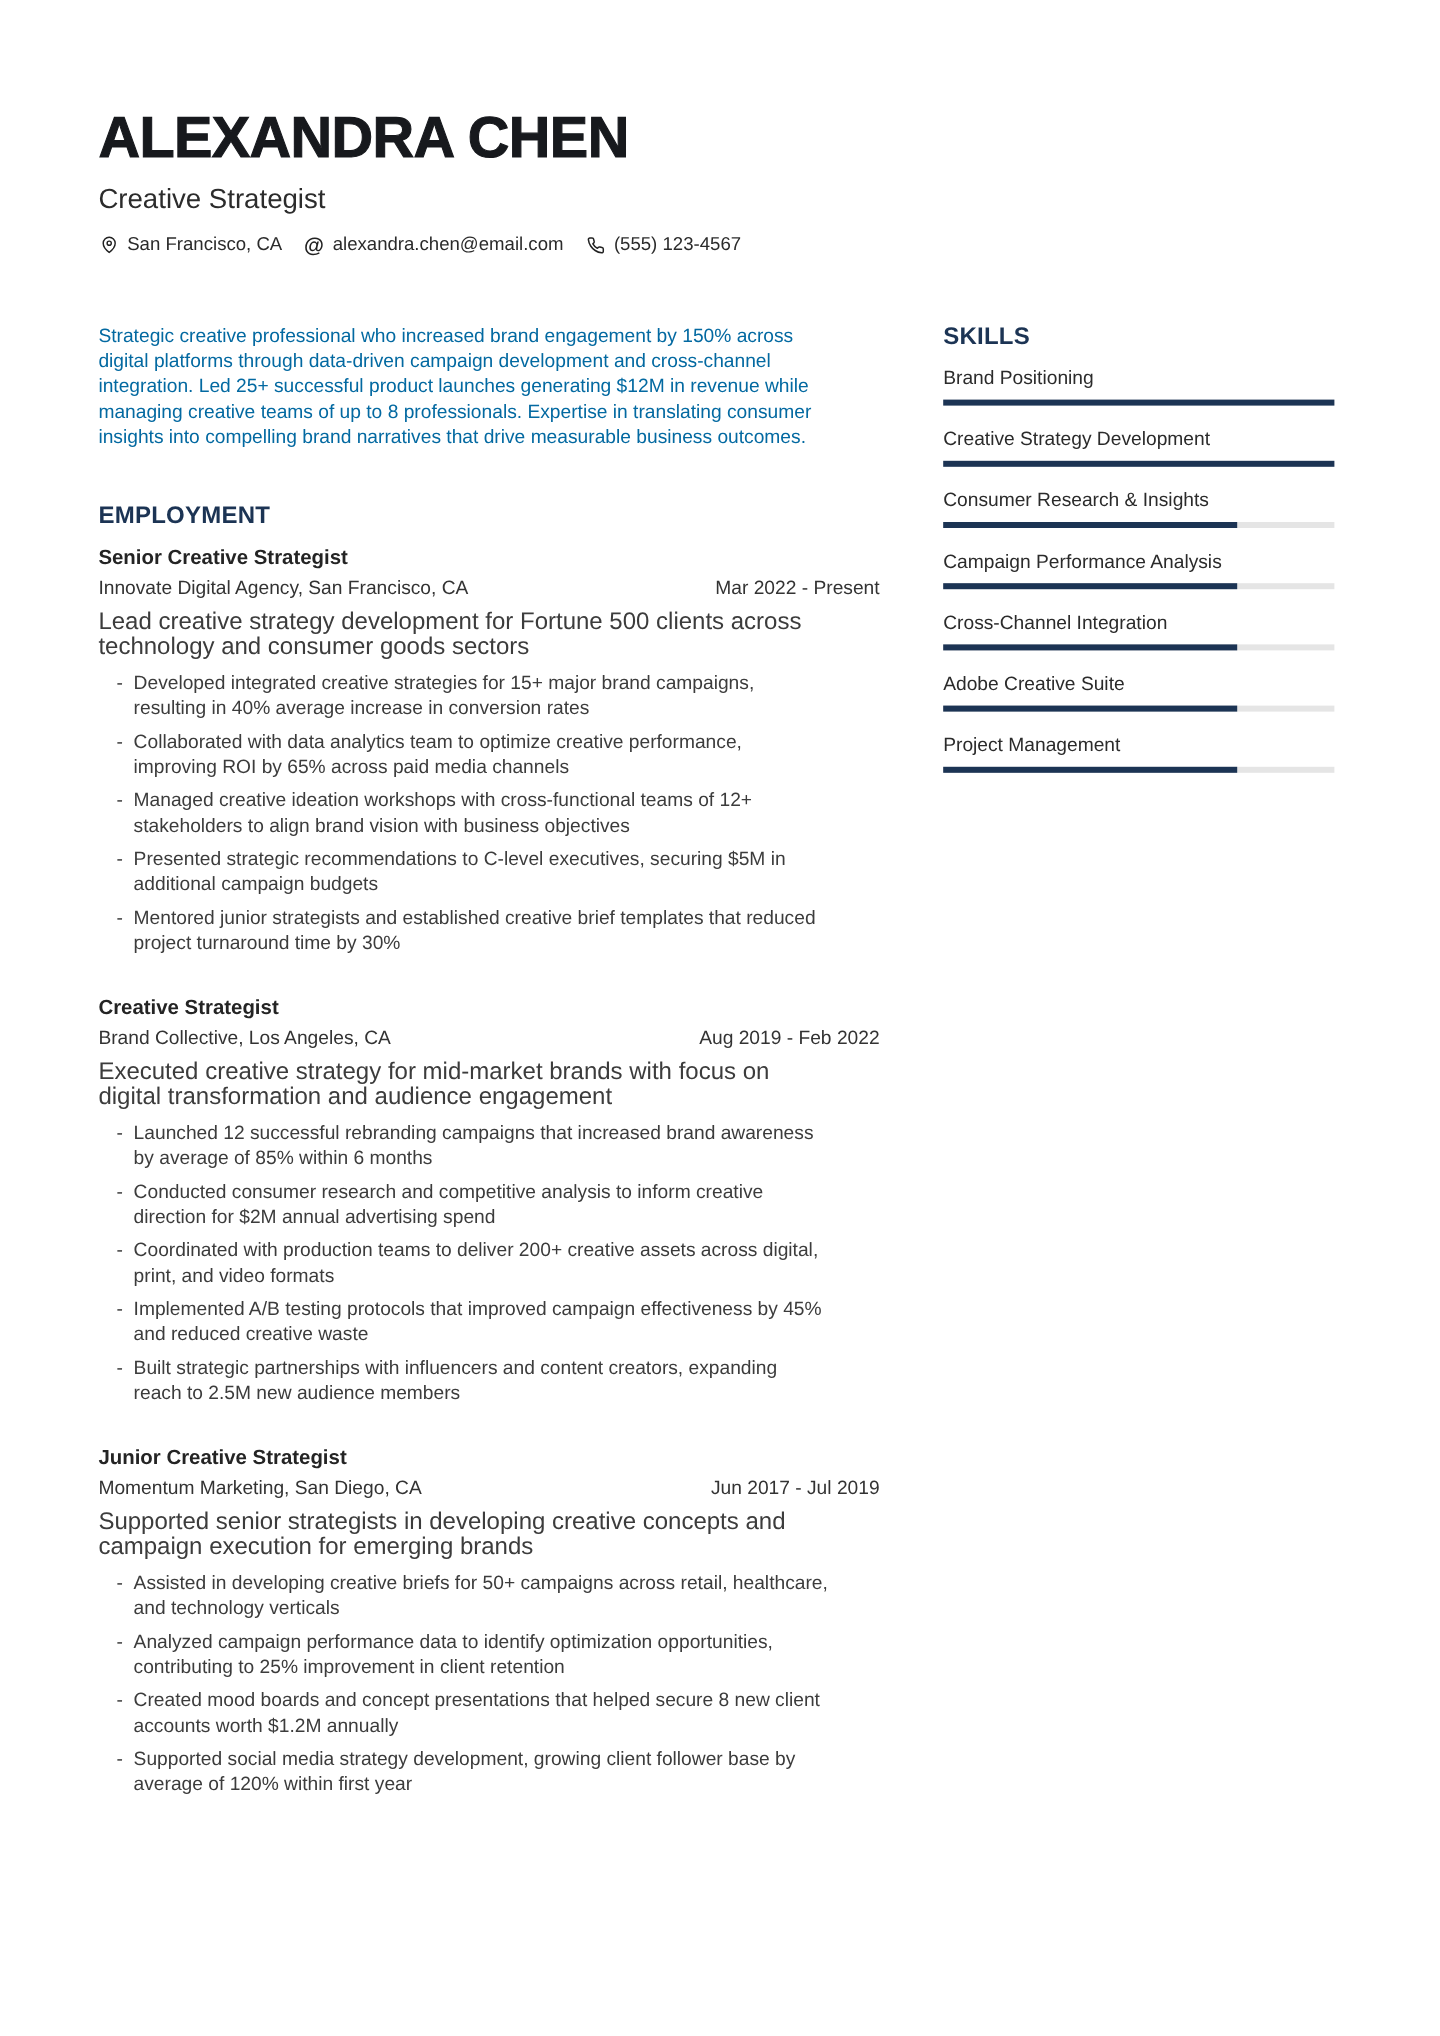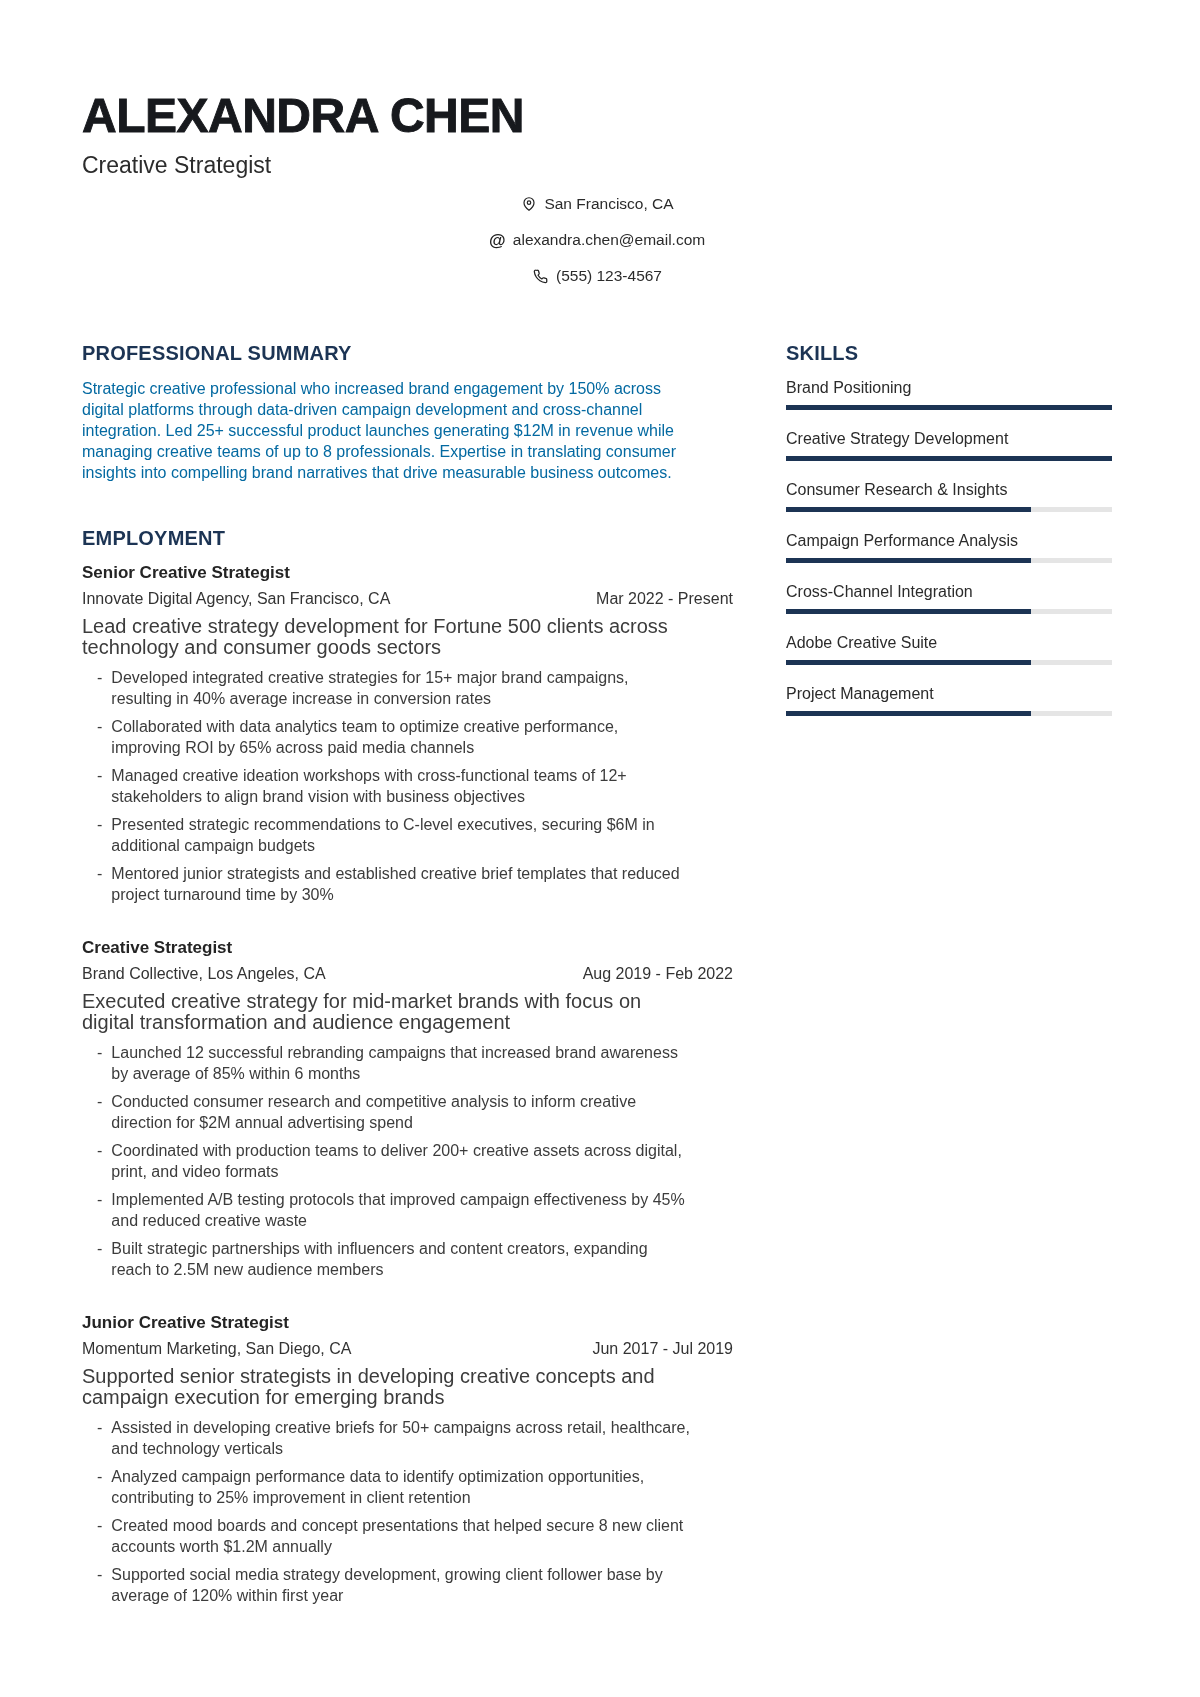--- a/index.html
+++ b/index.html
@@ -14,21 +14,21 @@
 
   
   .name {
     margin:0; font-size:48px; line-height:1; font-weight:700;
     letter-spacing:-0.5px; color:#17191d;
     -webkit-text-stroke:0.9px #17191d;
   }
   .subtitle { margin-top:13px; font-size:23px; line-height:1.1; color:#2c2c2c; }
   .contact {
     margin-top:17px; display:flex; align-items:center; gap:18px;
-    font-size:15.5px; color:#2b2b2b;flex-direction:column;
+    font-size:15.5px; color:#2b2b2b;
   }
   .contact-item { display:flex; align-items:center; gap:7px; }
   .cicon { display:inline-flex; align-items:center; justify-content:center; width:17px; height:17px; color:#222; }
   .cicon svg { display:block; }
   .at-glyph { font-size:17px; font-weight:600; line-height:1; color:#222; }
 
   
   .columns { display:flex; margin-top:57px; }
   .col-left { width:651px; margin-right:53px; flex:none; }
   .col-right { width:326px; flex:none; }
@@ -87,21 +87,20 @@
         <span>(555) 123-4567</span>
       </span>
     </div>
   </header>
 
   <div class="columns">
 
     <div class="col-left">
 
       <section>
-        <h2 class="section-heading">PROFESSIONAL SUMMARY</h2>
         <p class="summary-text">Strategic creative professional who increased brand engagement by 150% across digital platforms through data-driven campaign development and cross-channel integration. Led 25+ successful product launches generating $12M in revenue while managing creative teams of up to 8 professionals. Expertise in translating consumer insights into compelling brand narratives that drive measurable business outcomes.</p>
       </section>
 
       <section class="employment">
         <h2 class="section-heading">EMPLOYMENT</h2>
         <div>
 
             <article class="job">
               <div class="job-title">Senior Creative Strategist</div>
               <div class="job-meta">
@@ -117,21 +116,21 @@
 
                   <div class="bullet">
                     <span class="bullet-text">Collaborated with data analytics team to optimize creative performance, improving ROI by 65% across paid media channels</span>
                   </div>
 
                   <div class="bullet">
                     <span class="bullet-text">Managed creative ideation workshops with cross-functional teams of 12+ stakeholders to align brand vision with business objectives</span>
                   </div>
 
                   <div class="bullet">
-                    <span class="bullet-text">Presented strategic recommendations to C-level executives, securing $6M in additional campaign budgets</span>
+                    <span class="bullet-text">Presented strategic recommendations to C-level executives, securing $5M in additional campaign budgets</span>
                   </div>
 
                   <div class="bullet">
                     <span class="bullet-text">Mentored junior strategists and established creative brief templates that reduced project turnaround time by 30%</span>
                   </div>
 
               </div>
             </article>
 
             <article class="job">

